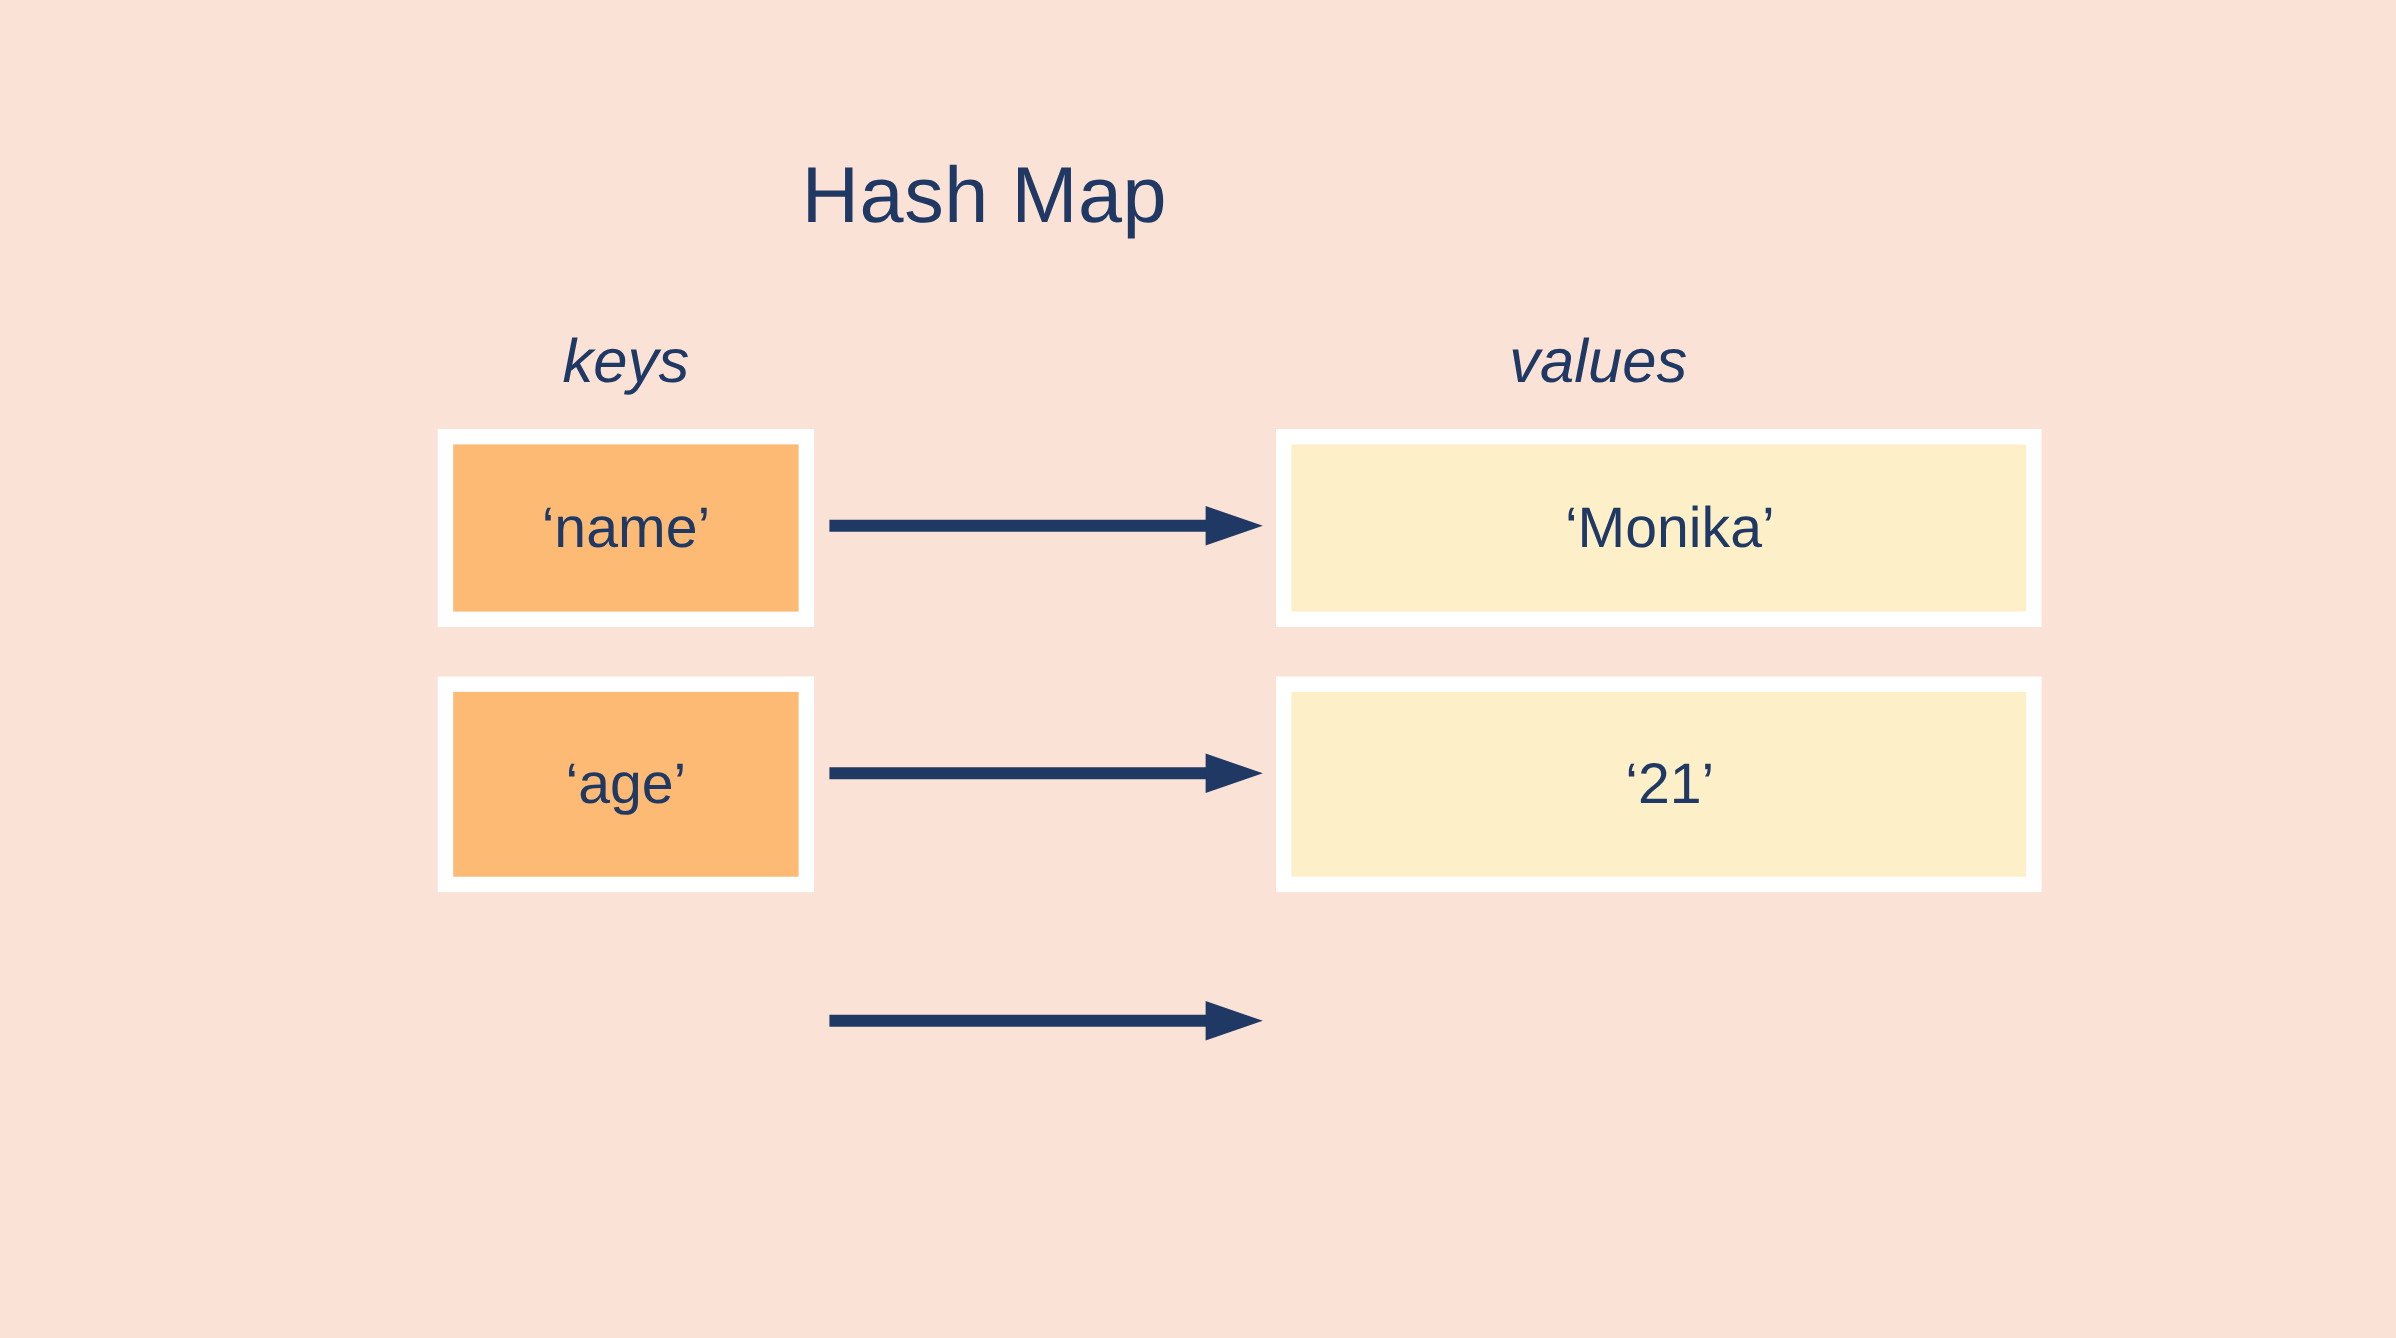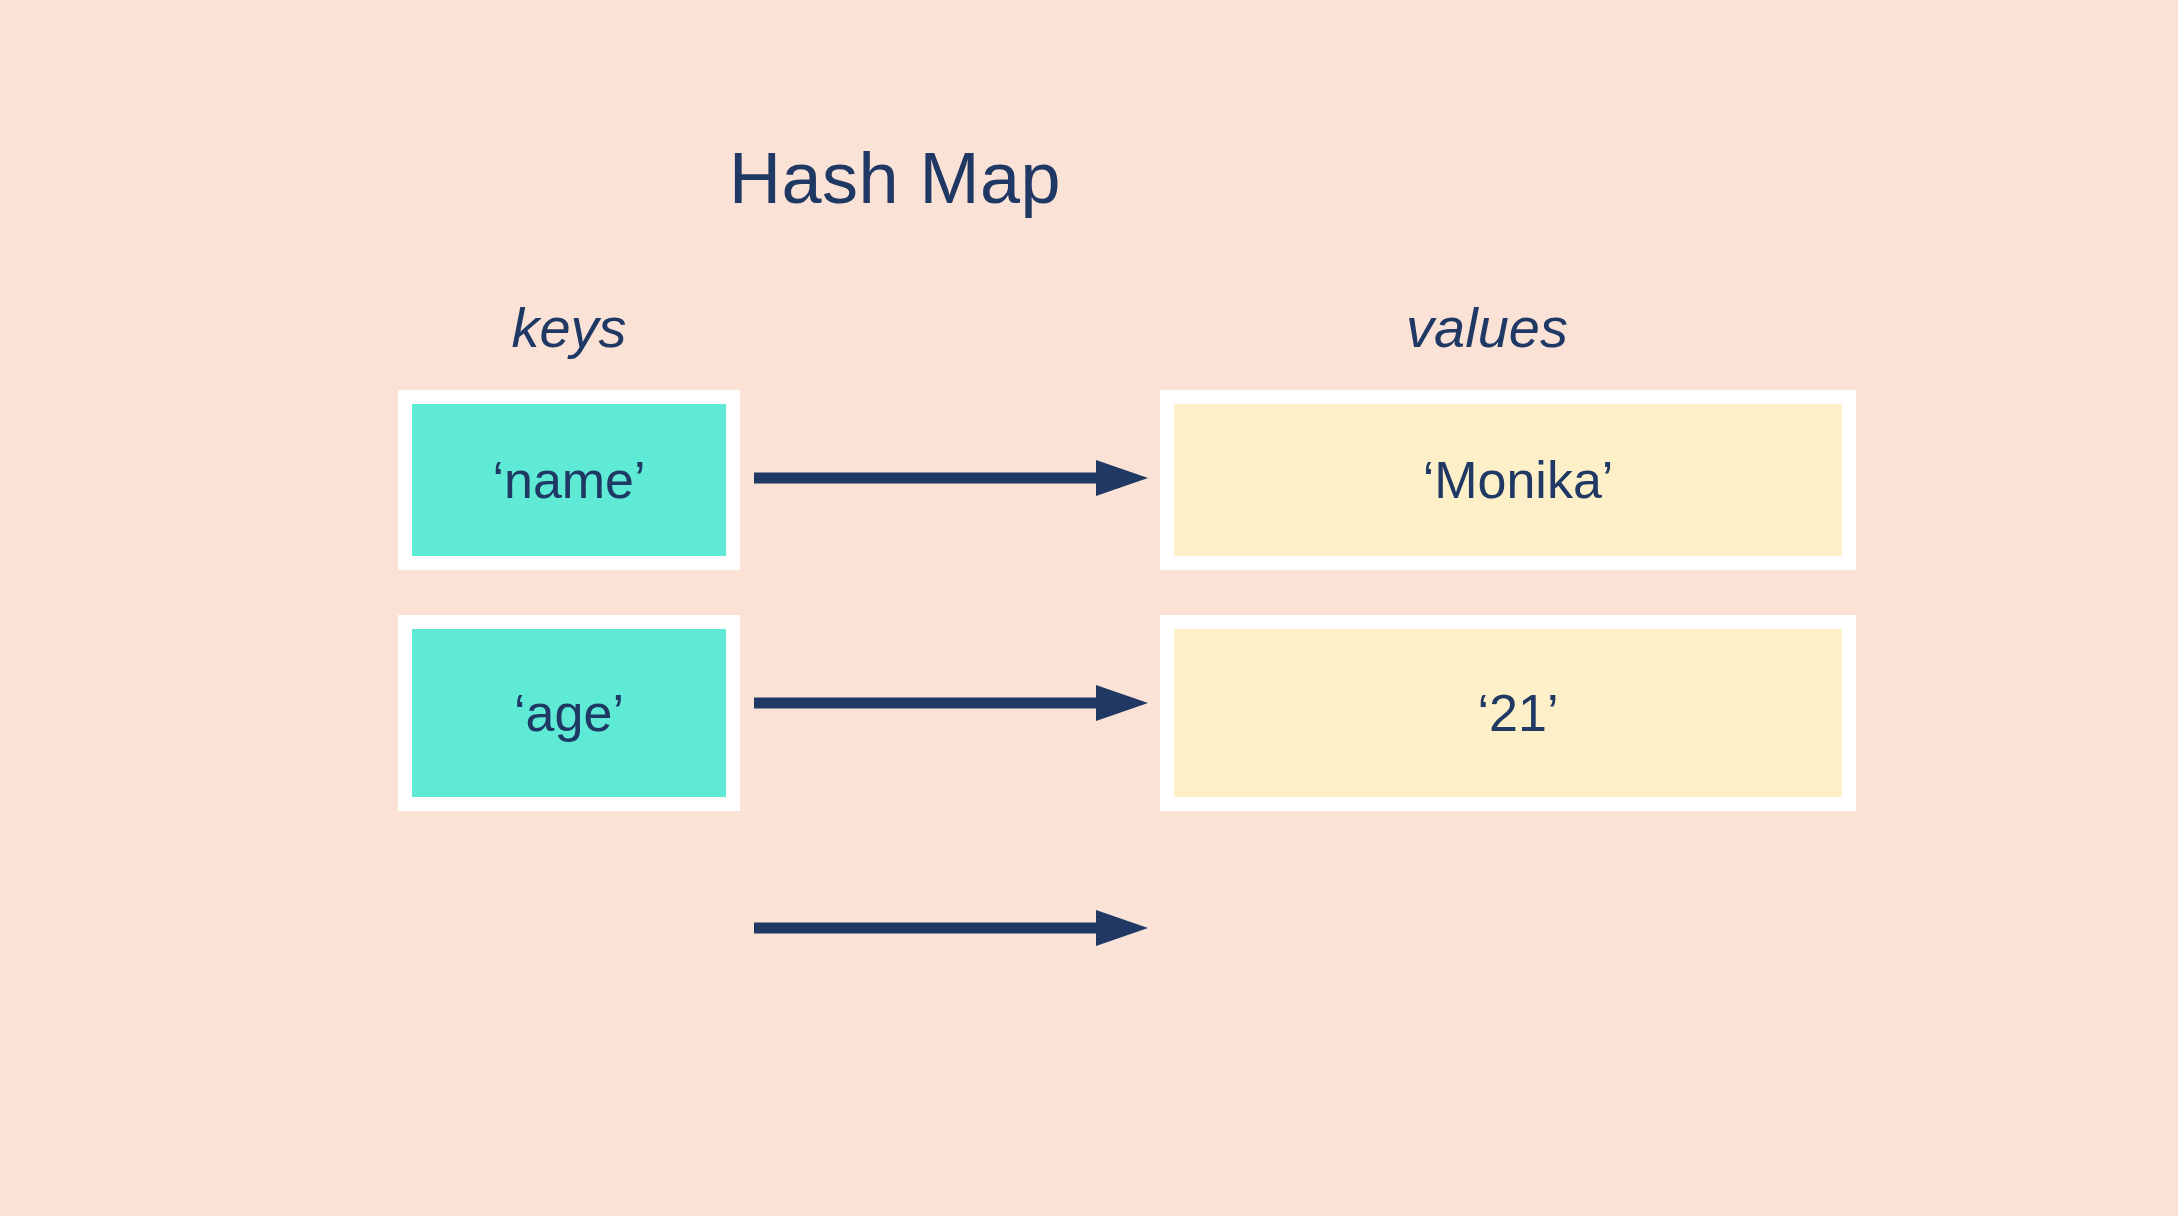--- a/index.html
+++ b/index.html
@@ -40,21 +40,21 @@
   .col-caption {
     position: absolute;
     font-style: italic;
     font-size: 56px;
     color: #1F3864;
     line-height: 1;
     white-space: nowrap;
     text-align: center;
   }
   .caption-keys   { left: 398px;  top: 300px; width: 342px; }
-  .caption-values { left: 1139px; top: 300px; width: 696px; }
+  .caption-values { left: 1105px; top: 300px; width: 696px; }
 
   
   .cell {
     position: absolute;
     box-sizing: border-box;
     background: #FFFFFF;      
     padding: 14px;
     display: flex;
     align-items: center;
     justify-content: center;
@@ -67,21 +67,21 @@
     justify-content: center;
     font-size: 52px;
     color: #1F3864;
     line-height: 1;
     white-space: nowrap;
   }
 
   .key-cell  { left: 398px;  width: 342px; }
   .val-cell  { left: 1160px; width: 696px; }
 
-  .key-cell .cell-inner { background: #5eead4; }
+  .key-cell .cell-inner { background: #fdba74; }
   .val-cell .cell-inner { background: #FDEFC7; padding-left: 20px; }
 
   .row-1 { top: 390px; height: 180px; }
   .row-2 { top: 615px; height: 196px; }
   .row-3 { top: 840px; height: 180px; }
 
   
   .arrow {
     position: absolute;
     left: 752px;

